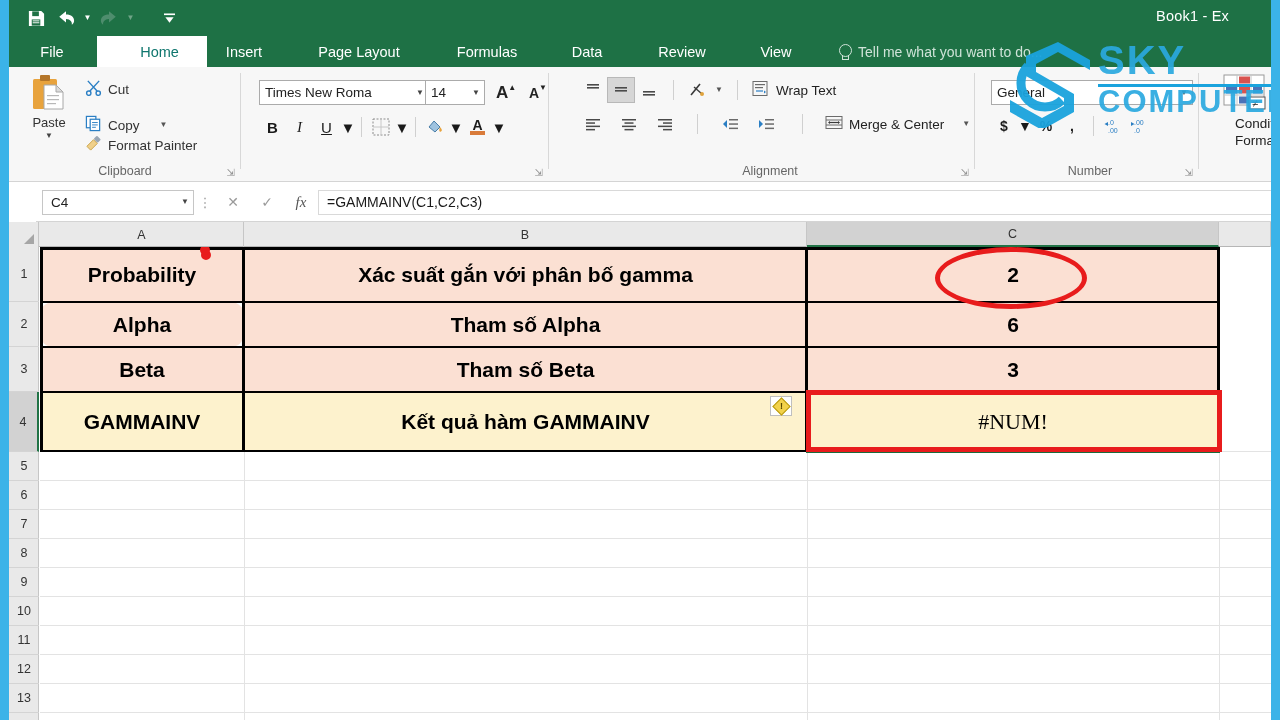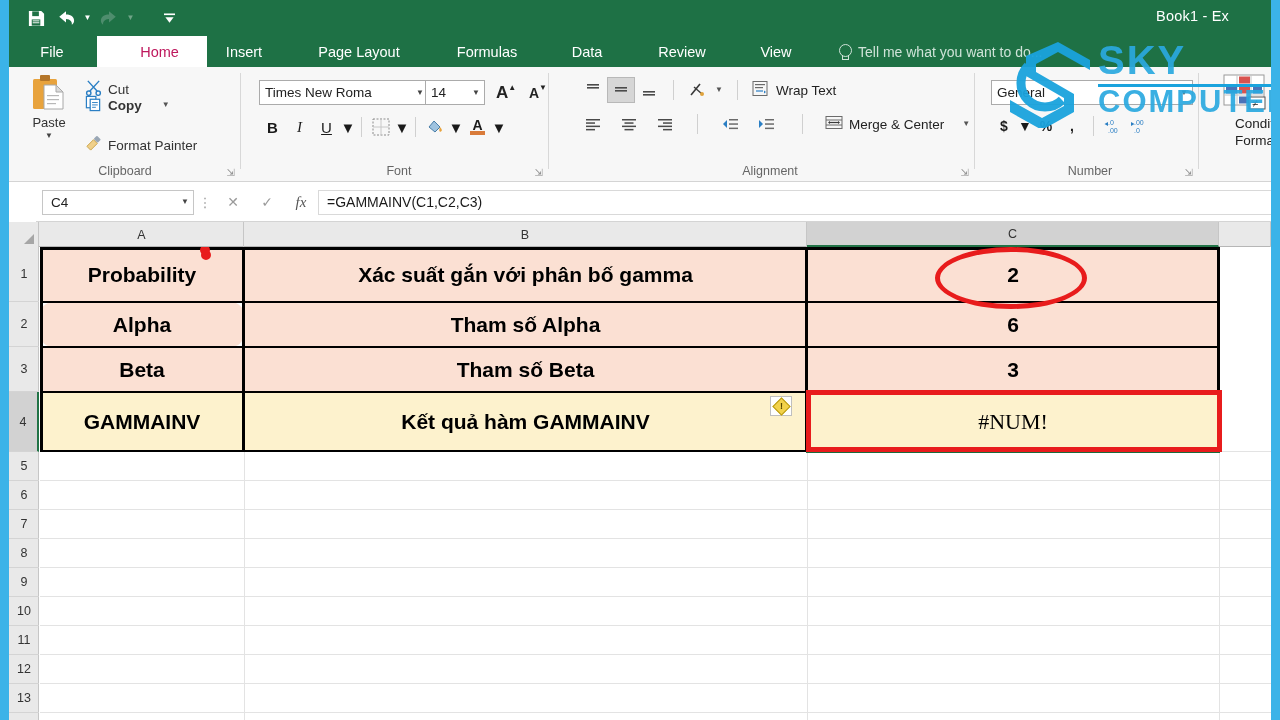--- a/index.html
+++ b/index.html
@@ -49,21 +49,21 @@
   .tabbar {
     position: absolute; left: 9px; top: 36px; width: 1262px; height: 31px;
     background: #1e7145;
   }
   .tab {
     position: absolute; top: 0; height: 31px;
     display: flex; align-items: center; justify-content: center;
     color: #ffffff; font-size: 14.5px; white-space: nowrap;
     padding: 0 13px;
   }
-  .tab.active { background: #ffffff; color: #be185d; padding-left: 28px; }
+  .tab.active { background: #ffffff; color: #0f766e; padding-left: 28px; }
   .tellme {
     position: absolute; top: 0; height: 31px; left: 829px;
     display: flex; align-items: center; gap: 7px;
     color: #cfe3d8; font-size: 14px; white-space: nowrap;
   }
   .bulb { width: 13px; height: 16px; position: relative; }
   .bulb::before {
     content: ""; position: absolute; left: 1px; top: 0;
     width: 11px; height: 11px; border: 1.6px solid #cfe3d8; border-radius: 50%;
   }
@@ -335,21 +335,21 @@
         <span>
           <svg width="17" height="17" viewBox="0 0 18 18">
             <path d="M3 2 L13 13 M15 2 L5 13" stroke="#2b7fc4" stroke-width="1.5" fill="none"></path>
             <circle cx="4" cy="15" r="2.3" fill="none" stroke="#2b7fc4" stroke-width="1.5"></circle>
             <circle cx="14" cy="15" r="2.3" fill="none" stroke="#2b7fc4" stroke-width="1.5"></circle>
           </svg>
         </span>
         <span>Cut</span>
       </div>
 
-      <div class="cb-item" style="top:28px;font-weight:bold;">
+      <div class="cb-item" style="top:48px;">
         <span>
           <svg width="17" height="17" viewBox="0 0 18 18">
             <rect x="1.5" y="1.5" width="10" height="12" fill="#ffffff" stroke="#2b7fc4" stroke-width="1.3"></rect>
             <rect x="5.5" y="4.5" width="10" height="12" fill="#ffffff" stroke="#2b7fc4" stroke-width="1.3"></rect>
             <rect x="7.5" y="7.5" width="6" height="1" fill="#2b7fc4"></rect>
             <rect x="7.5" y="10" width="6" height="1" fill="#2b7fc4"></rect>
             <rect x="7.5" y="12.5" width="4" height="1" fill="#2b7fc4"></rect>
           </svg>
         </span>
         <span>Copy</span>
@@ -411,21 +411,20 @@
           </svg>
         </span>
         <span class="fbtn mini-caret" style="width:16px;">▼</span>
         <span class="fbtn" style="flex-direction:column;">
           <span style="font-size:14px; font-weight:bold; line-height:12px;">A</span>
           <span style="display:block; width:15px; height:4px; background:#d97b3a;"></span>
         </span>
         <span class="fbtn mini-caret" style="width:16px;">▼</span>
       </div>
 
-      <div class="grp-label">Font</div>
       <div class="grp-launch">⇲</div>
       <div class="grp-sep" style="right:0;"></div>
     </div>
 
     <div class="grp" style="left:556px; width:410px;">
       <div class="alrow" style="left:14px; top:10px;">
         <span class="albtn">
           <svg width="18" height="16" viewBox="0 0 18 16">
             <rect x="3" y="2" width="12" height="1.6" fill="#4a4a4a"></rect>
             <rect x="3" y="5" width="12" height="1.6" fill="#4a4a4a"></rect>

